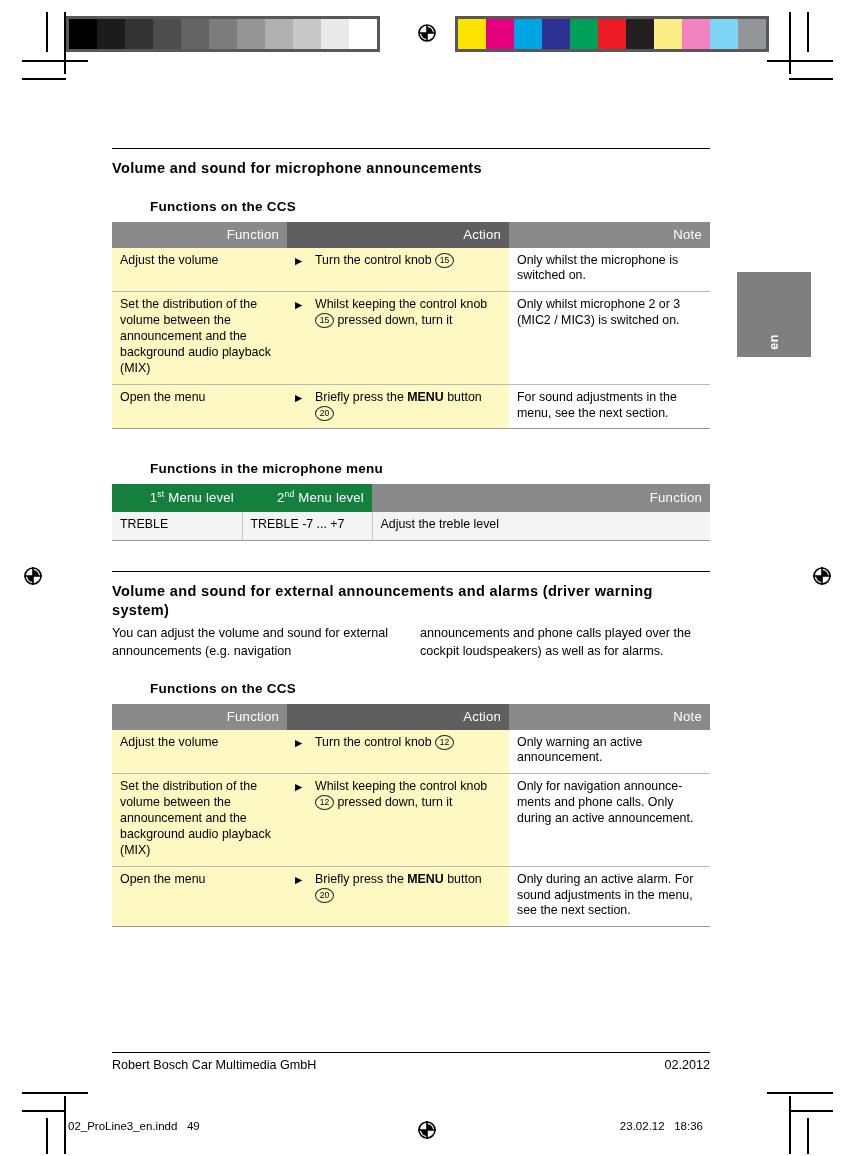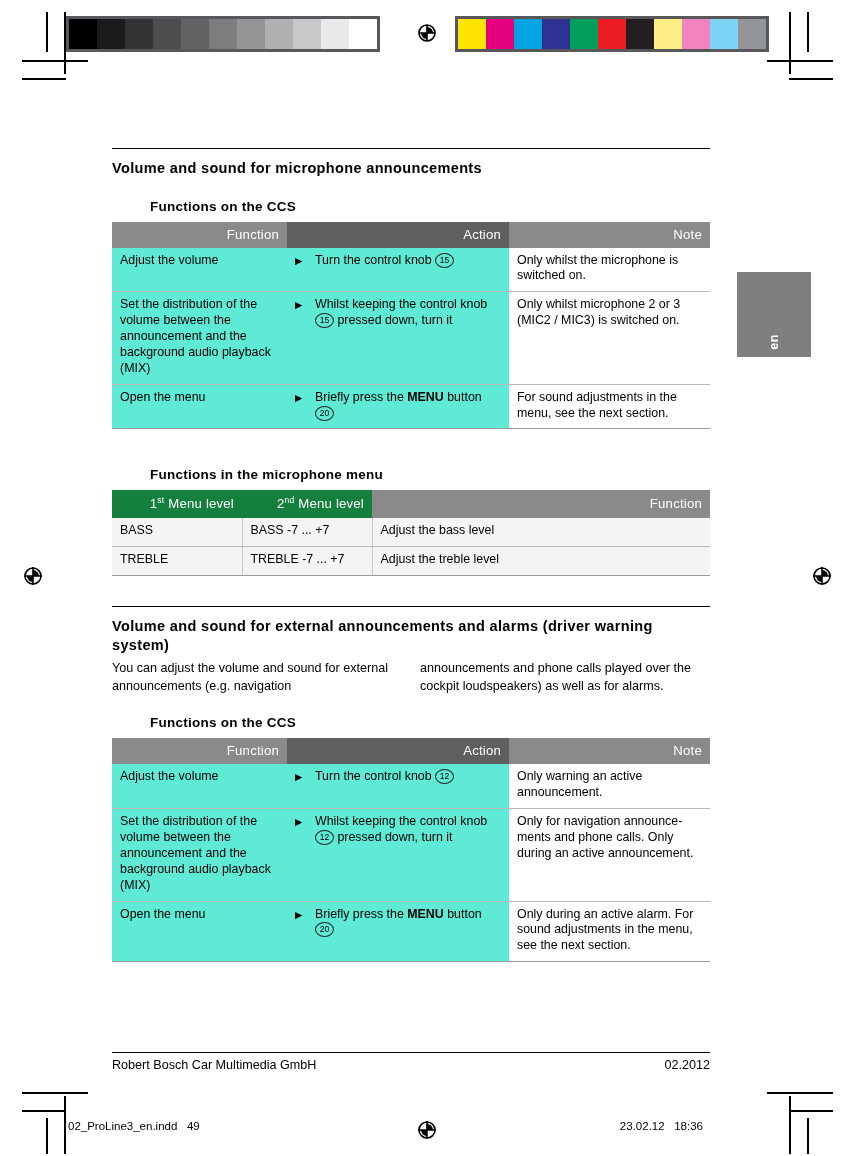--- a/index.html
+++ b/index.html
@@ -119,21 +119,21 @@
     letter-spacing: 0.2px;
     vertical-align: middle;
   }
   table.doc-table td {
     vertical-align: top;
     padding: 5px 8px 7px 8px;
     line-height: 1.28;
     border-bottom: 1px solid #b9b9b9;
   }
   table.doc-table tr:last-child td { border-bottom: 1.2px solid #9a9a9a; }
-  table.doc-table td.shade { background: #5eead4; }
+  table.doc-table td.shade { background: #fef9c3; }
   table.doc-table td.plain { background: #ffffff; }
 
   
   .ccs col.c1 { width: 175px; }
   .ccs col.c2 { width: 222px; }
   .ccs col.c3 { width: 201px; }
 
   .ccs th.h1 { background: #8a8a8a; }
   .ccs th.h2 { background: #5f5f5f; }
   .ccs th.h3 { background: #8a8a8a; }
@@ -388,46 +388,41 @@
                 <span class="action-text">Briefly press the <span class="bold">MENU</span> button <span class="ref">20</span></span>
               </div>
             </td>
             <td class="plain">For sound adjustments in the menu, see the next section.</td>
           </tr>
         </tbody>
     </table>
 
     <div class="gap-lg"></div>
 
-    <h3 class="sub-title" style="margin-top:8px">Functions in the microphone menu</h3>
+    <h3 class="sub-title" style="margin-top:2px">Functions in the microphone menu</h3>
 
     <table class="doc-table menu-tbl">
       <colgroup>
           <col class="m1">
           <col class="m2">
           <col class="m3">
         </colgroup>
       <thead>
         <tr>
           <th class="mh1">
             <span>1</span><sup>st</sup><span> Menu level</span>
           </th>
           <th class="mh2">
             <span>2</span><sup>nd</sup><span> Menu level</span>
           </th>
           <th class="mh3">Function</th>
         </tr>
       </thead>
       <tbody id="tbody-s2">
           <tr>
-            <td>BASS</td>
-            <td class="sep">BASS -7 ... +7</td>
-            <td class="sep">Adjust the bass level</td>
-          </tr>
-          <tr>
             <td>TREBLE</td>
             <td class="sep">TREBLE -7 ... +7</td>
             <td class="sep">Adjust the treble level</td>
           </tr>
         </tbody>
     </table>
 
     <div class="gap-lg"></div>
 
     <div class="rule-top" style="margin-top:0"></div>

